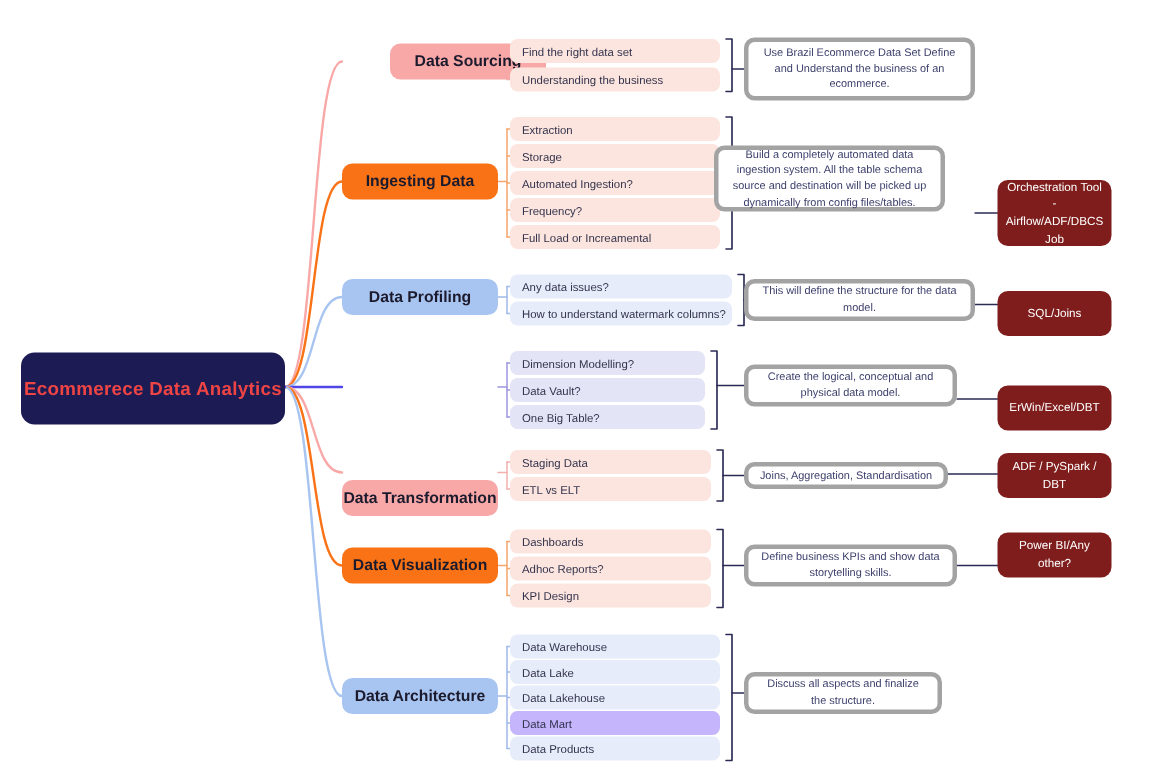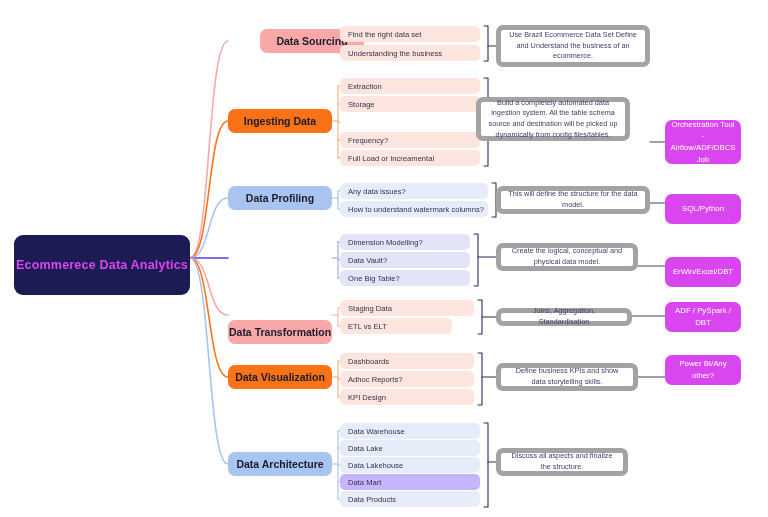--- a/index.html
+++ b/index.html
@@ -8,24 +8,24 @@
     background: #ffffff;
     font-family: "Liberation Sans", sans-serif;
     overflow: hidden;
   }
   #canvas { position: relative; width: 768px; height: 517px; }
   #wires { position: absolute; left: 0; top: 0; width: 768px; height: 517px; pointer-events: none; }
 
   .root-node {
     position: absolute;
     left: 14px; top: 235px;
-    width: 176px; height: 60px;
+    width: 176px; height: 48px;
     background: #1c1b54;
     border-radius: 9px;
-    color: #d946ef;
+    color: #ef4444;
     font-size: 12.5px; font-weight: bold;
     display: flex; align-items: center; justify-content: center;
     text-align: center; line-height: 1.35;
     letter-spacing: .2px;
   }
 
   .branch-node {
     position: absolute;
     height: 24px;
     border-radius: 7px;
@@ -41,34 +41,34 @@
     border-radius: 5px;
     display: flex; align-items: center;
     padding-left: 8px;
     font-size: 7.6px;
     color: #33334d;
     white-space: nowrap;
   }
 
   .note-node {
     position: absolute;
-    border: 5px solid #a3a3a3;
+    border: 3px solid #a3a3a3;
     border-radius: 7px;
     background: #ffffff;
     color: #3b3f6b;
     font-size: 7.3px;
     line-height: 1.45;
     display: flex; align-items: center; justify-content: center;
     text-align: center;
     padding: 4px 7px;
   }
 
   .tool-node {
     position: absolute;
-    background: #d946ef;
+    background: #7f1d1d;
     border-radius: 7px;
     color: #ffffff;
     font-size: 7.8px;
     line-height: 1.5;
     display: flex; align-items: center; justify-content: center;
     text-align: center;
     padding: 15px 6px;
   }
 </style>
 </head>
@@ -145,40 +145,41 @@
   <div class="root-node">Ecommerece Data Analytics</div>
 
   <div class="branch-node" style="left:228px; top:29px; width:104px; background:#f9a8a8; color:#1c1b2e;margin-left:32px;">Data Sourcing</div>
   <div class="leaf-node" style="left:340px; top:26px; width:140px; background:#fce5de;">Find the right data set</div>
   <div class="leaf-node" style="left:340px; top:45px; width:140px; background:#fce5de;">Understanding the business</div>
   <div class="note-node" style="left:496px; top:25px; width:154px; height:42px;">Use Brazil Ecommerce Data Set Define and Understand the business of an ecommerce.</div>
 
   <div class="branch-node" style="left:228px; top:109px; width:104px; background:#f97316; color:#1c1b2e;">Ingesting Data</div>
   <div class="leaf-node" style="left:340px; top:78px; width:140px; background:#fce5de;">Extraction</div>
   <div class="leaf-node" style="left:340px; top:96px; width:140px; background:#fce5de;">Storage</div>
+  <div class="leaf-node" style="left:340px; top:114px; width:140px; background:#fce5de;">Automated Ingestion?</div>
   <div class="leaf-node" style="left:340px; top:132px; width:140px; background:#fce5de;">Frequency?</div>
   <div class="leaf-node" style="left:340px; top:150px; width:140px; background:#fce5de;">Full Load or Increamental</div>
   <div class="note-node" style="left:476px; top:97px; width:154px; height:44px;">Build a completely automated data ingestion system. All the table schema source and destination will be picked up dynamically from config files/tables.</div>
   <div class="tool-node" style="left:665px; top:120px; width:76px; height:44px;">Orchestration Tool - Airflow/ADF/DBCS Job</div>
 
   <div class="branch-node" style="left:228px; top:186px; width:104px; background:#a8c4f0; color:#1c1b2e;">Data Profiling</div>
   <div class="leaf-node" style="left:340px; top:183px; width:148px; background:#e7ecfa;">Any data issues?</div>
   <div class="leaf-node" style="left:340px; top:201px; width:148px; background:#e7ecfa;">How to understand watermark columns?</div>
   <div class="note-node" style="left:496px; top:186px; width:154px; height:28px;">This will define the structure for the data model.</div>
-  <div class="tool-node" style="left:665px; top:194px; width:76px; height:18px;">SQL/Python</div>
+  <div class="tool-node" style="left:665px; top:194px; width:76px; height:18px;">SQL/Joins</div>
 
   <div class="leaf-node" style="left:340px; top:234px; width:130px; background:#e3e4f5;">Dimension Modelling?</div>
   <div class="leaf-node" style="left:340px; top:252px; width:130px; background:#e3e4f5;">Data Vault?</div>
   <div class="leaf-node" style="left:340px; top:270px; width:130px; background:#e3e4f5;">One Big Table?</div>
   <div class="note-node" style="left:496px; top:243px; width:142px; height:28px;">Create the logical,  conceptual and physical data model.</div>
   <div class="tool-node" style="left:665px; top:257px; width:76px; height:18px;">ErWin/Excel/DBT</div>
 
   <div class="branch-node" style="left:228px; top:320px; width:104px; background:#f9a8a8; color:#1c1b2e;">Data Transformation</div>
   <div class="leaf-node" style="left:340px; top:300px; width:134px; background:#fce5de;">Staging Data</div>
-  <div class="leaf-node" style="left:340px; top:318px; width:112px; background:#fce5de;">ETL vs ELT</div>
+  <div class="leaf-node" style="left:340px; top:318px; width:134px; background:#fce5de;">ETL vs ELT</div>
   <div class="note-node" style="left:496px; top:308px; width:136px; height:18px;">Joins, Aggregation, Standardisation</div>
   <div class="tool-node" style="left:665px; top:302px; width:76px; height:28px;">ADF / PySpark / DBT</div>
 
   <div class="branch-node" style="left:228px; top:365px; width:104px; background:#f97316; color:#1c1b2e;">Data Visualization</div>
   <div class="leaf-node" style="left:340px; top:353px; width:134px; background:#fce5de;">Dashboards</div>
   <div class="leaf-node" style="left:340px; top:371px; width:134px; background:#fce5de;text-align:right;">Adhoc Reports?</div>
   <div class="leaf-node" style="left:340px; top:389px; width:134px; background:#fce5de;">KPI Design</div>
   <div class="note-node" style="left:496px; top:363px; width:142px; height:28px;">Define business KPIs and show data storytelling skills.</div>
   <div class="tool-node" style="left:665px; top:355px; width:76px; height:28px;">Power BI/Any other?</div>
 

